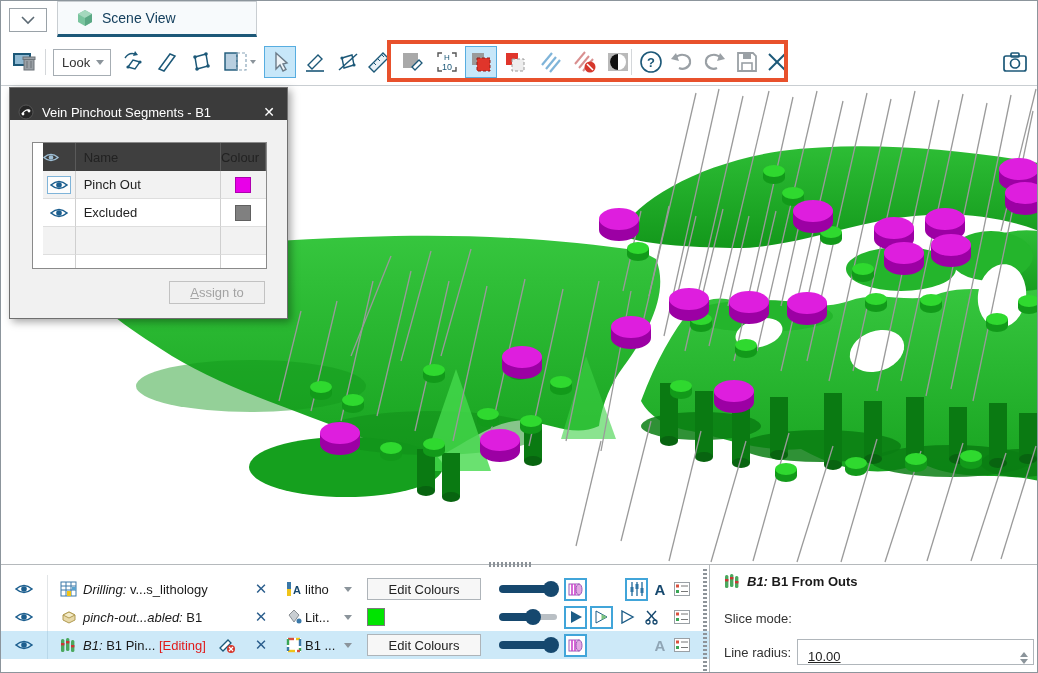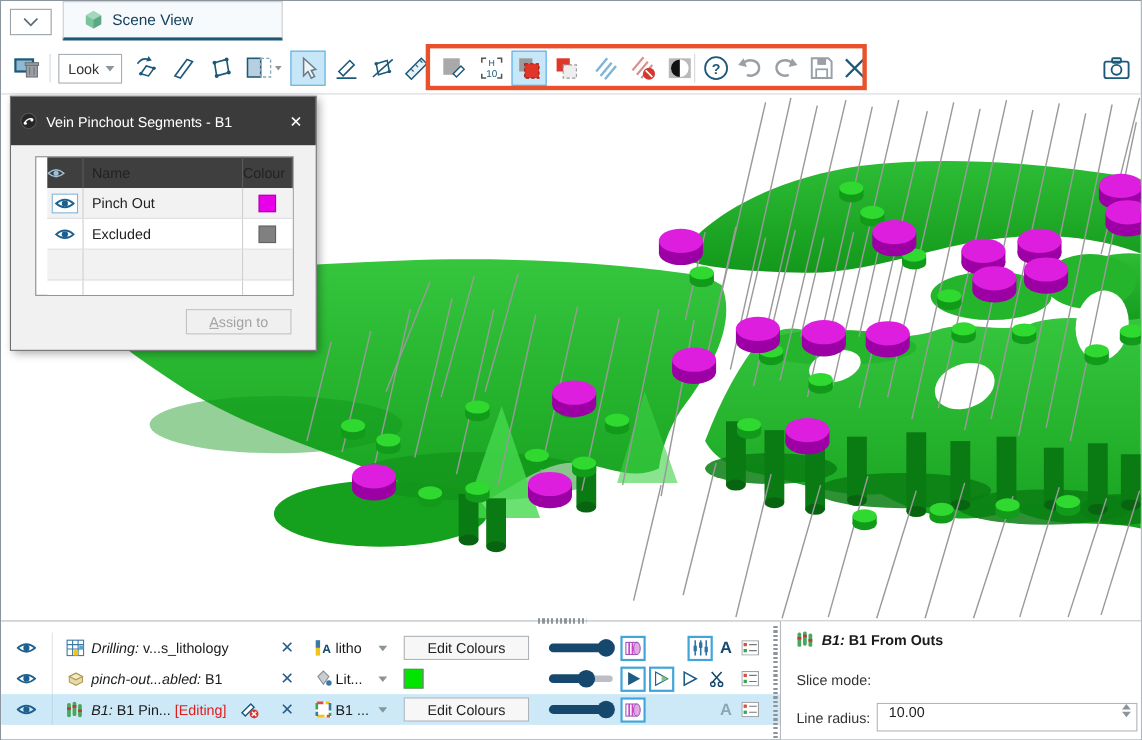--- a/index.html
+++ b/index.html
@@ -20,21 +20,21 @@
   .look-dd { position:absolute; left:52px; top:12px; width:58px; height:27px; border:1px solid #a6adb3; background:#fff; display:flex; align-items:center; justify-content:space-between; padding:0 6px 0 8px; font-size:13px; color:#333; cursor:pointer; }
   .chev { width:0; height:0; border-left:4px solid transparent; border-right:4px solid transparent; border-top:5px solid #8b949b; }
   .orange-box { position:absolute; left:386px; top:3px; width:401px; height:42px; border:4px solid #e8512c; pointer-events:none; }
   .cam-btn { left:998px; }
 
   
   .scene { position:absolute; left:0; top:85px; width:1038px; height:478px; background:#fff; }
 
   
   .dialog { position:absolute; left:8px; top:86px; width:279px; height:232px; background:#f1f1f1; border:1px solid #6f6f6f; box-shadow:3px 3px 8px rgba(0,0,0,.35); z-index:5; }
-  .dlg-title { height:44px; background:#3b3b3b; color:#fff; display:flex; align-items:center; padding:0 8px; gap:8px; }
+  .dlg-title { height:32px; background:#3b3b3b; color:#fff; display:flex; align-items:flex-end; padding:0 8px; gap:8px; }
   .dlg-title span { font-size:13px; flex:1; }
   .dlg-close { color:#fff; font-size:14px; background:none; border:none; cursor:pointer; padding:0 4px; }
   .dlg-table { position:absolute; left:22px; top:54px; width:235px; border:1px solid #8a8a8a; background:#fff; }
   .trow { display:flex; height:28px;margin-left:10px; }
   .trow.hdr { background:#3f3f3f; color:#fff; }
   .tcell { display:flex; align-items:center; border-right:1px solid #cfcfcf; border-bottom:1px solid #dedede; padding-left:8px; font-size:13px; color:#222; }
   .trow.hdr .tcell { border-right:1px solid #5a5a5a; border-bottom:none; justify-content:flex-start; }
   .c-eye { width:34px; justify-content:center; padding-left:0; }
   .c-name { width:151px; }
   .c-col { width:47px; border-right:none; justify-content:center; padding-left:0; }
@@ -68,21 +68,21 @@
   .ifree { position:absolute; width:22px; height:22px; display:flex; align-items:center; justify-content:center; background:none; border:none; cursor:pointer; }
   .Aicon { font-weight:bold; font-size:15px; color:#16486e; font-family:"Liberation Sans",sans-serif; }
   .Aicon.dim { color:#8fa5b5; }
 
   
   .props { position:absolute; left:709px; top:0; width:329px; height:110px; background:#fff; }
   .props-head { position:absolute; left:14px; top:8px; display:flex; align-items:center; gap:7px; }
   .props-head b { font-size:13px; color:#1a1a1a; }
   .plabel { position:absolute; left:14px; font-size:13px; color:#333; }
   .pselect { position:absolute; left:87px; width:237px; height:26px; border:1px solid #b0b6bb; background:#fff; display:flex; align-items:center; justify-content:space-between; padding:0 8px 0 10px; font-size:13px; color:#222; cursor:pointer; }
-  .pspin { position:absolute; left:87px; width:237px; height:26px; border:1px solid #b0b6bb; background:#fff; display:flex; align-items:flex-start; padding-left:10px; font-size:13px; color:#222; }
+  .pspin { position:absolute; left:87px; width:237px; height:26px; border:1px solid #b0b6bb; background:#fff; display:flex; align-items:flex-end; padding-left:10px; font-size:13px; color:#222;text-decoration:underline; }
   .spinner { margin-left:auto; display:flex; flex-direction:column; align-items:center; justify-content:center; width:18px; gap:2px; cursor:pointer; }
   .spin-up { width:0;height:0;border-left:4px solid transparent;border-right:4px solid transparent;border-bottom:5px solid #8b949b; }
   .spin-dn { width:0;height:0;border-left:4px solid transparent;border-right:4px solid transparent;border-top:5px solid #8b949b; }
 </style>
 </head>
 <body>
 
 <div class="window">
 
   <div class="tabbar">

